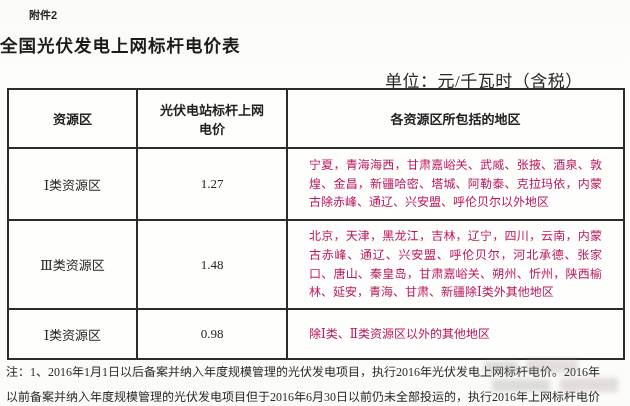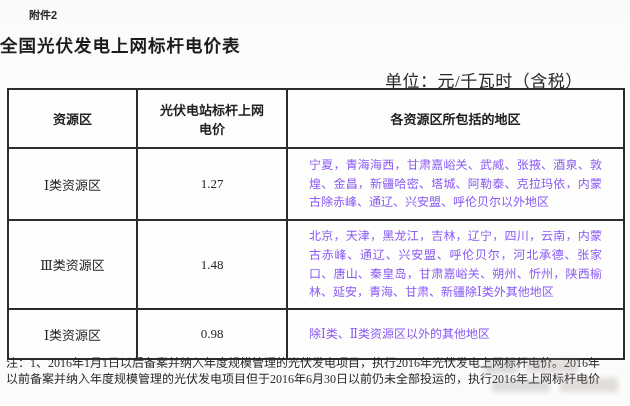--- a/index.html
+++ b/index.html
@@ -47,28 +47,28 @@
   .price-table th {
     font-family: "Liberation Sans", "DejaVu Sans", sans-serif;
     font-weight: bold; font-size: 13px; color: #222;
     text-align: center; height: 53px;
   }
   .cell-center { text-align: center; font-size: 13px; color: #262626; margin-left: 39px; }
   .row-1 .cell { height: 66px; }
   .row-2 .cell { height: 83px; }
   .row-3 .cell { height: 44px; }
   .regions-cell {
-    font-size: 12px; line-height: 1.55; color: #8b5cf6;
+    font-size: 12px; line-height: 1.55; color: #be185d;
     text-align: justify; padding: 3px 6px;
   }
   .notes {
     position: absolute; left: 6px; top: 355px; width: 622px;
     font-size: 12px; line-height: 1.35; color: #2a2a2a;
   }
-  .note-line { white-space: nowrap; overflow: hidden; letter-spacing: 0; }
+  .note-line { white-space: nowrap; overflow: hidden; letter-spacing: 0; margin-top: 9px; }
   .watermark {
     position: absolute; left: 480px; top: 357px; width: 145px; height: 42px;
     opacity: 0.28; pointer-events: none;
   }
   .watermark .blob {
     position: absolute; background: #8f8c8c; filter: blur(2.5px); border-radius: 2px;
   }
   .watermark .b1 { left: 4px;  top: 4px;  width: 34px; height: 13px; }
   .watermark .b2 { left: 46px; top: 2px;  width: 52px; height: 14px; background:#a09494; }
   .watermark .b3 { left: 12px; top: 22px; width: 58px; height: 13px; }

